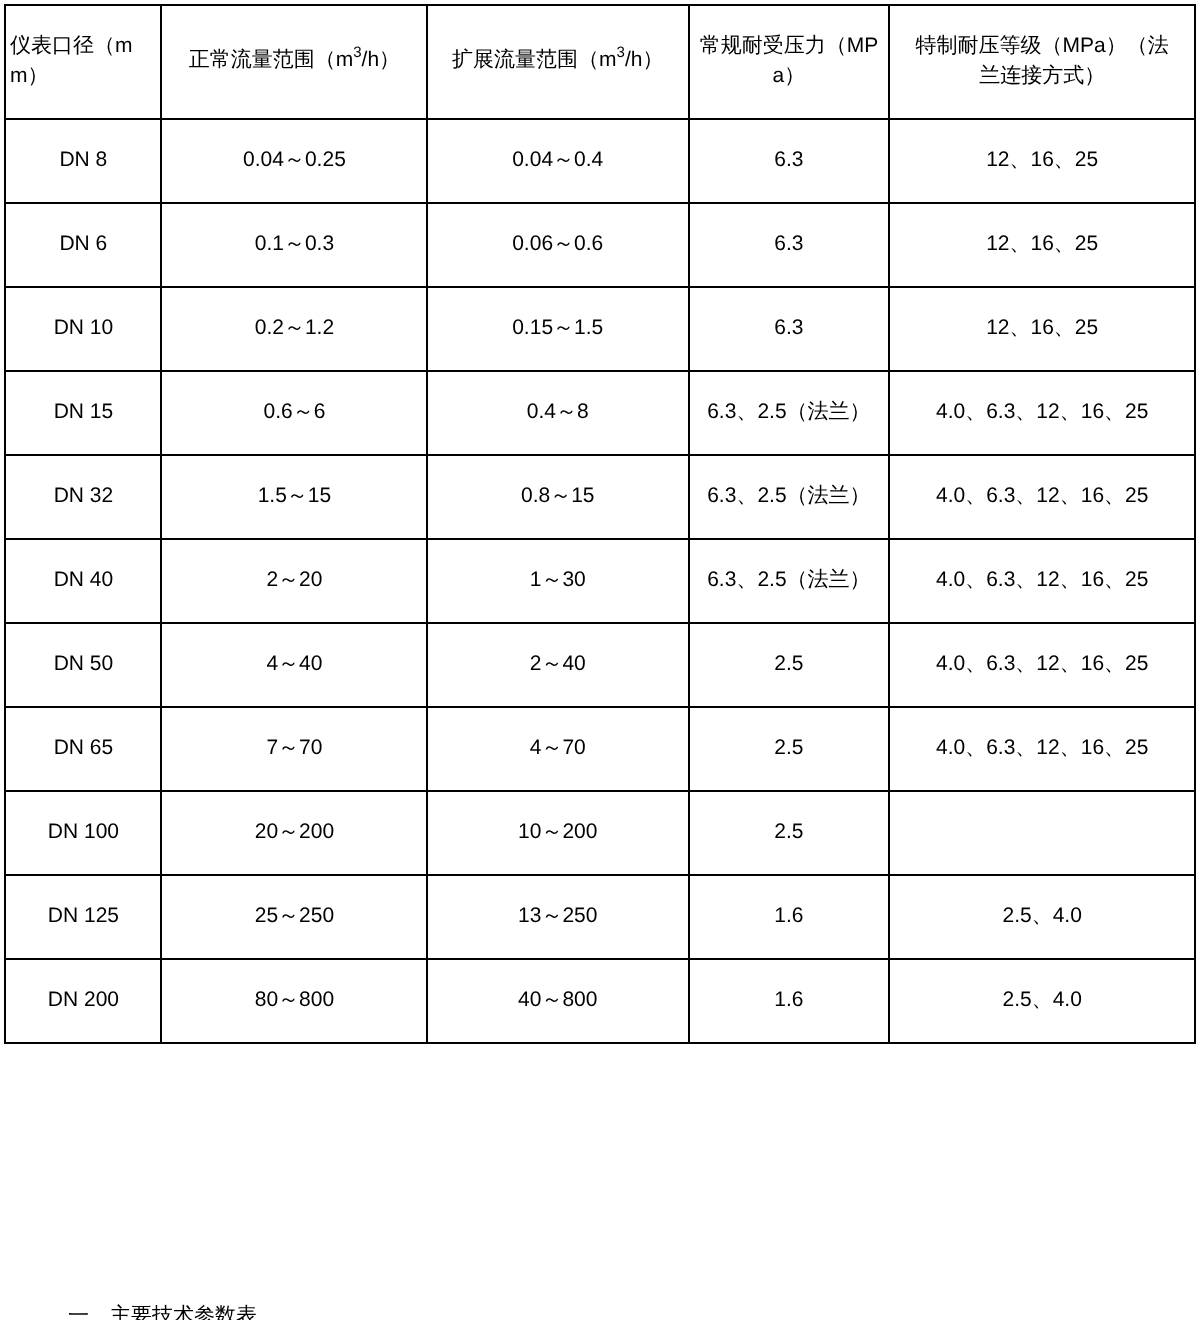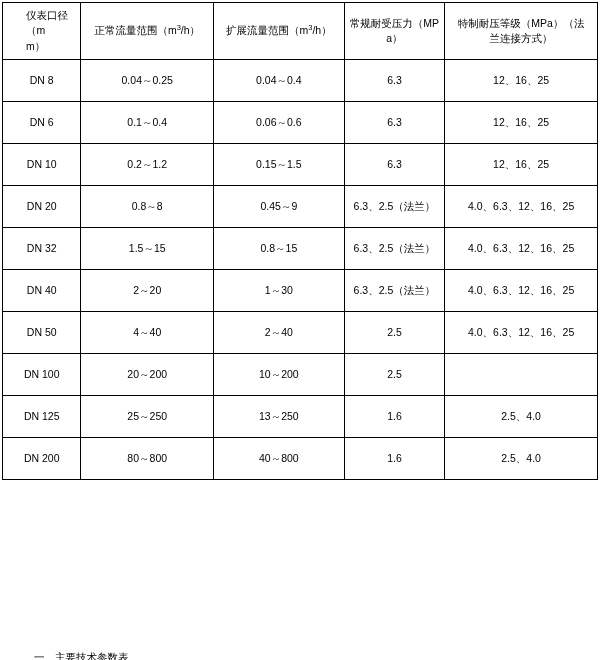--- a/index.html
+++ b/index.html
@@ -35,21 +35,21 @@
     padding: 2px 3px;
     font-weight: normal;
     color: #000;
   }
   table.spec thead th {
     height: 52px;
     font-size: 10.5px;
   }
   table.spec thead th.head-left {
     text-align: left;
-    padding-left: 23px;
+    padding-left: 2px;
   }
   table.spec tbody td {
     height: 37px;
   }
   col.c1 { width: 78px; }
   col.c2 { width: 132px; }
   col.c3 { width: 130px; }
   col.c4 { width: 100px; }
   col.c5 { width: 152px; }
   .sup {
@@ -105,36 +105,36 @@
     <tbody>
       <tr>
         <td>DN 8</td>
         <td>0.04～0.25</td>
         <td>0.04～0.4</td>
         <td>6.3</td>
         <td>12、16、25</td>
       </tr>
       <tr>
         <td>DN 6</td>
-        <td>0.1～0.4</td>
+        <td>0.1～0.3</td>
         <td>0.06～0.6</td>
         <td>6.3</td>
         <td>12、16、25</td>
       </tr>
       <tr>
         <td>DN 10</td>
         <td>0.2～1.2</td>
         <td>0.15～1.5</td>
         <td>6.3</td>
         <td>12、16、25</td>
       </tr>
       <tr>
-        <td>DN 20</td>
-        <td>0.8～8</td>
-        <td>0.45～9</td>
+        <td>DN 15</td>
+        <td>0.6～6</td>
+        <td>0.4～8</td>
         <td>6.3、2.5（法兰）</td>
         <td>4.0、6.3、12、16、25</td>
       </tr>
       <tr>
         <td>DN 32</td>
         <td>1.5～15</td>
         <td>0.8～15</td>
         <td>6.3、2.5（法兰）</td>
         <td>4.0、6.3、12、16、25</td>
       </tr>
@@ -142,20 +142,27 @@
         <td>DN 40</td>
         <td>2～20</td>
         <td>1～30</td>
         <td>6.3、2.5（法兰）</td>
         <td>4.0、6.3、12、16、25</td>
       </tr>
       <tr>
         <td>DN 50</td>
         <td>4～40</td>
         <td>2～40</td>
+        <td>2.5</td>
+        <td>4.0、6.3、12、16、25</td>
+      </tr>
+      <tr>
+        <td>DN 65</td>
+        <td>7～70</td>
+        <td>4～70</td>
         <td>2.5</td>
         <td>4.0、6.3、12、16、25</td>
       </tr>
       <tr>
         <td>DN 100</td>
         <td>20～200</td>
         <td>10～200</td>
         <td>2.5</td>
         <td></td>
       </tr>

